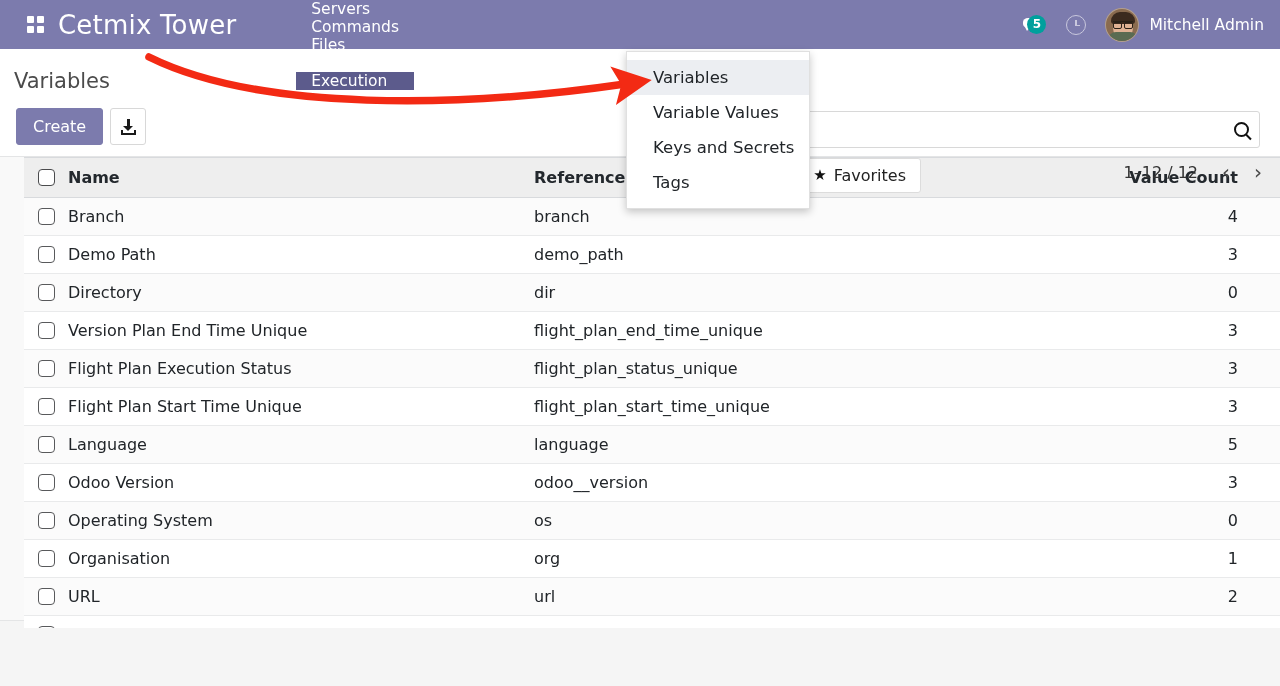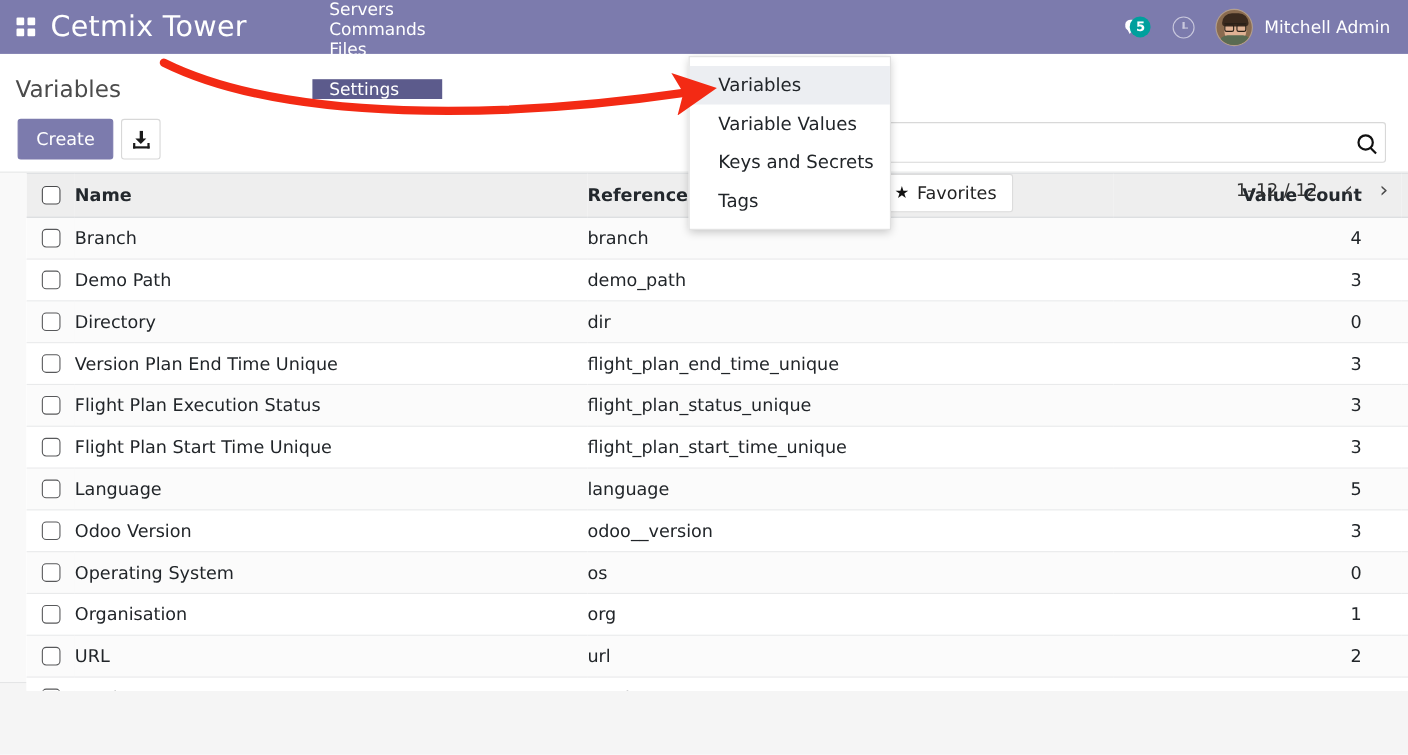--- a/index.html
+++ b/index.html
@@ -11,20 +11,21 @@
   }
   #root { position: relative; width: 1280px; height: 686px; }
 
   
   .navbar {
     position: absolute; top: 0; left: 0;
     width: 1280px; height: 49px;
     background: #7c7bad;
     display: flex; align-items: center;
     z-index: 20;
+    padding-left: 12px;
   }
   .apps-btn {
     width: 46px; height: 49px;
     display: flex; align-items: center; justify-content: center;
   }
   .grid-icon { display: grid; grid-template-columns: 7px 7px; grid-template-rows: 7px 7px; gap: 3px; }
   .grid-icon i { display: block; background: #ffffff; border-radius: 1px; }
   .brand {
     color: #ffffff;
     font-size: 26px;
@@ -199,21 +200,21 @@
       <div class="menu-item">
         <span>Commands</span>
       </div>
       <div class="menu-item">
         <span>Files</span>
       </div>
       <div class="menu-item">
         <span>Plan</span>
       </div>
       <div class="menu-item active">
-        <span>Settings</span>
+        <span>Execution</span>
       </div>
     </div>
 
     <div class="nav-right">
       <div class="msg-wrap">
         <span class="msg-bubble">
           <span class="b1"></span>
             <span class="b2"></span>
         </span>
         <span class="msg-count">5</span>

